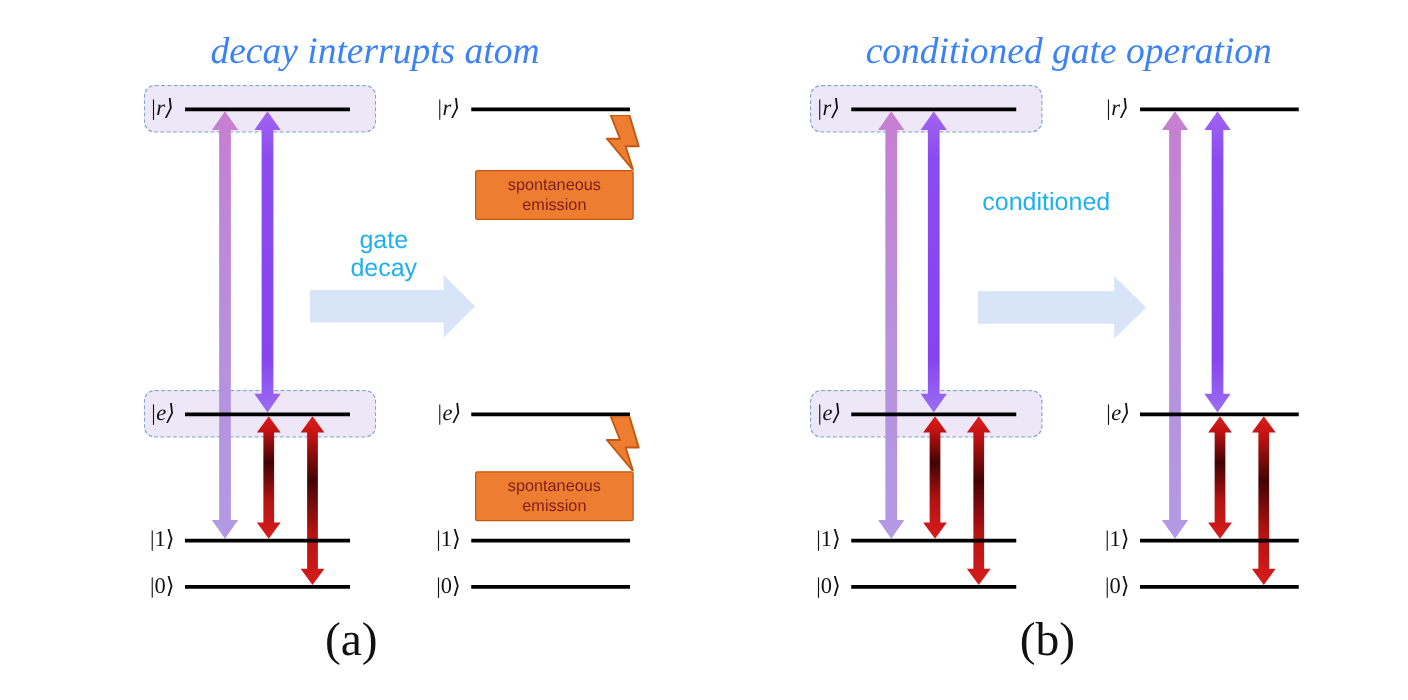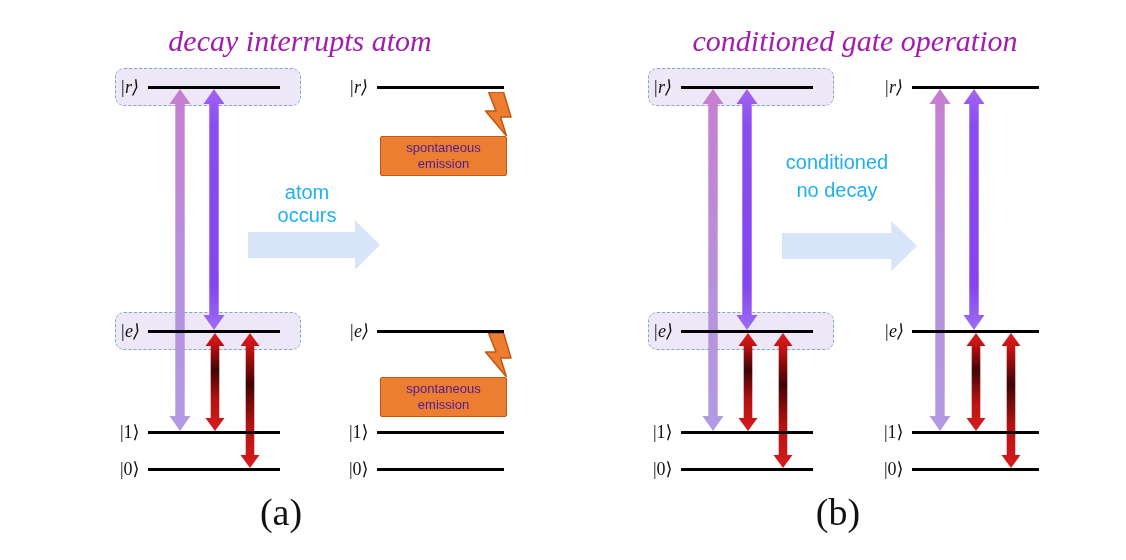--- a/index.html
+++ b/index.html
@@ -6,21 +6,21 @@
   #canvas {
     position:relative; width:1126px; height:560px; background:#ffffff;
     overflow:hidden; font-family:"Liberation Sans", sans-serif;
   }
   .abs { position:absolute; }
 
   
   .panel-title {
     position:absolute; top:24px; transform:translateX(-50%);
     font-family:"Liberation Serif","DejaVu Serif",serif;
-    font-style:italic; font-size:30px; color:#a21caf; white-space:nowrap;
+    font-style:italic; font-size:30px; color:#3b82f6; white-space:nowrap;
   }
   .caption {
     position:absolute; top:490px; transform:translateX(-50%);
     font-family:"Liberation Serif","DejaVu Serif",serif;
     font-size:38px; color:#111; white-space:nowrap;
   }
 
   
   .level-line { position:absolute; height:3px; background:var(--level_line,#000); }
   .lvl-label {
@@ -50,21 +50,21 @@
   .block-arrow {
     position:absolute; background:var(--block_arrow,#d8e4f8);
     clip-path:polygon(0 24%, 81% 24%, 81% 0%, 100% 50%, 81% 100%, 81% 76%, 0 76%);
   }
 
   
   .spont-box {
     position:absolute; width:127px; height:40px; box-sizing:border-box;
     background:var(--orange_fill,#ed7d31);
     border:1px solid var(--orange_border,#c2570f);
-    border-radius:2px; color:#4c1d95; font-size:13px; line-height:16px;
+    border-radius:2px; color:#7f1d1d; font-size:13px; line-height:16px;
     text-align:center; display:flex; align-items:center; justify-content:center;
     padding:2px 14px; z-index:2;
   }
   .bolt { position:absolute; z-index:3; }
 </style>
 </head>
 <body>
 
 <div id="canvas">
 
@@ -113,22 +113,22 @@
   <div class="level-line line-layer" style="left:148px;top:330px;width:132px"></div>
   <div class="level-line line-layer" style="left:148px;top:431px;width:132px"></div>
   <div class="level-line line-layer" style="left:148px;top:468px;width:132px"></div>
 
   <div class="lvl-label it lbl-layer" style="left:120px;top:76px">|r⟩</div>
   <div class="lvl-label it lbl-layer" style="left:120px;top:320px">|e⟩</div>
   <div class="lvl-label lbl-layer" style="left:120px;top:421px">|1⟩</div>
   <div class="lvl-label lbl-layer" style="left:120px;top:458px">|0⟩</div>
 
   <div class="process-label two" style="left:307px;top:181px">
-    <div>atom</div>
-    <div>occurs</div>
+    <div>gate</div>
+    <div>decay</div>
   </div>
   <div class="block-arrow" style="left:248px;top:220px;width:132px;height:50px"></div>
 
   <div class="level-line line-layer" style="left:377px;top:86px;width:127px"></div>
   <div class="level-line line-layer" style="left:377px;top:330px;width:127px"></div>
   <div class="level-line line-layer" style="left:377px;top:431px;width:127px"></div>
   <div class="level-line line-layer" style="left:377px;top:468px;width:127px"></div>
 
   <div class="lvl-label it lbl-layer" style="left:349px;top:76px">|r⟩</div>
   <div class="lvl-label it lbl-layer" style="left:349px;top:320px">|e⟩</div>
@@ -170,21 +170,20 @@
   <div class="level-line line-layer" style="left:681px;top:431px;width:132px"></div>
   <div class="level-line line-layer" style="left:681px;top:468px;width:132px"></div>
 
   <div class="lvl-label it lbl-layer" style="left:653px;top:76px">|r⟩</div>
   <div class="lvl-label it lbl-layer" style="left:653px;top:320px">|e⟩</div>
   <div class="lvl-label lbl-layer" style="left:653px;top:421px">|1⟩</div>
   <div class="lvl-label lbl-layer" style="left:653px;top:458px">|0⟩</div>
 
   <div class="process-label three" style="left:837px;top:148px">
     <div>conditioned</div>
-    <div>no decay</div>
   </div>
   <div class="block-arrow" style="left:782px;top:221px;width:135px;height:50px"></div>
 
   <svg class="tarrow arrow-layer" style="left:929px;top:89px" width="22" height="342">
       <polygon points="11,0 21.5,15 15.7,15 15.7,327 21.5,327 11,342 0.5,327 6.3,327 6.3,15 0.5,15" fill="url(#gradLav)"></polygon>
     </svg>
   <svg class="tarrow arrow-layer" style="left:963px;top:89px" width="22" height="241">
       <polygon points="11,0 21.5,15 15.7,15 15.7,226 21.5,226 11,241 0.5,226 6.3,226 6.3,15 0.5,15" fill="url(#gradPur)"></polygon>
     </svg>
   <svg class="tarrow arrow-layer" style="left:966px;top:333px" width="20" height="98">

